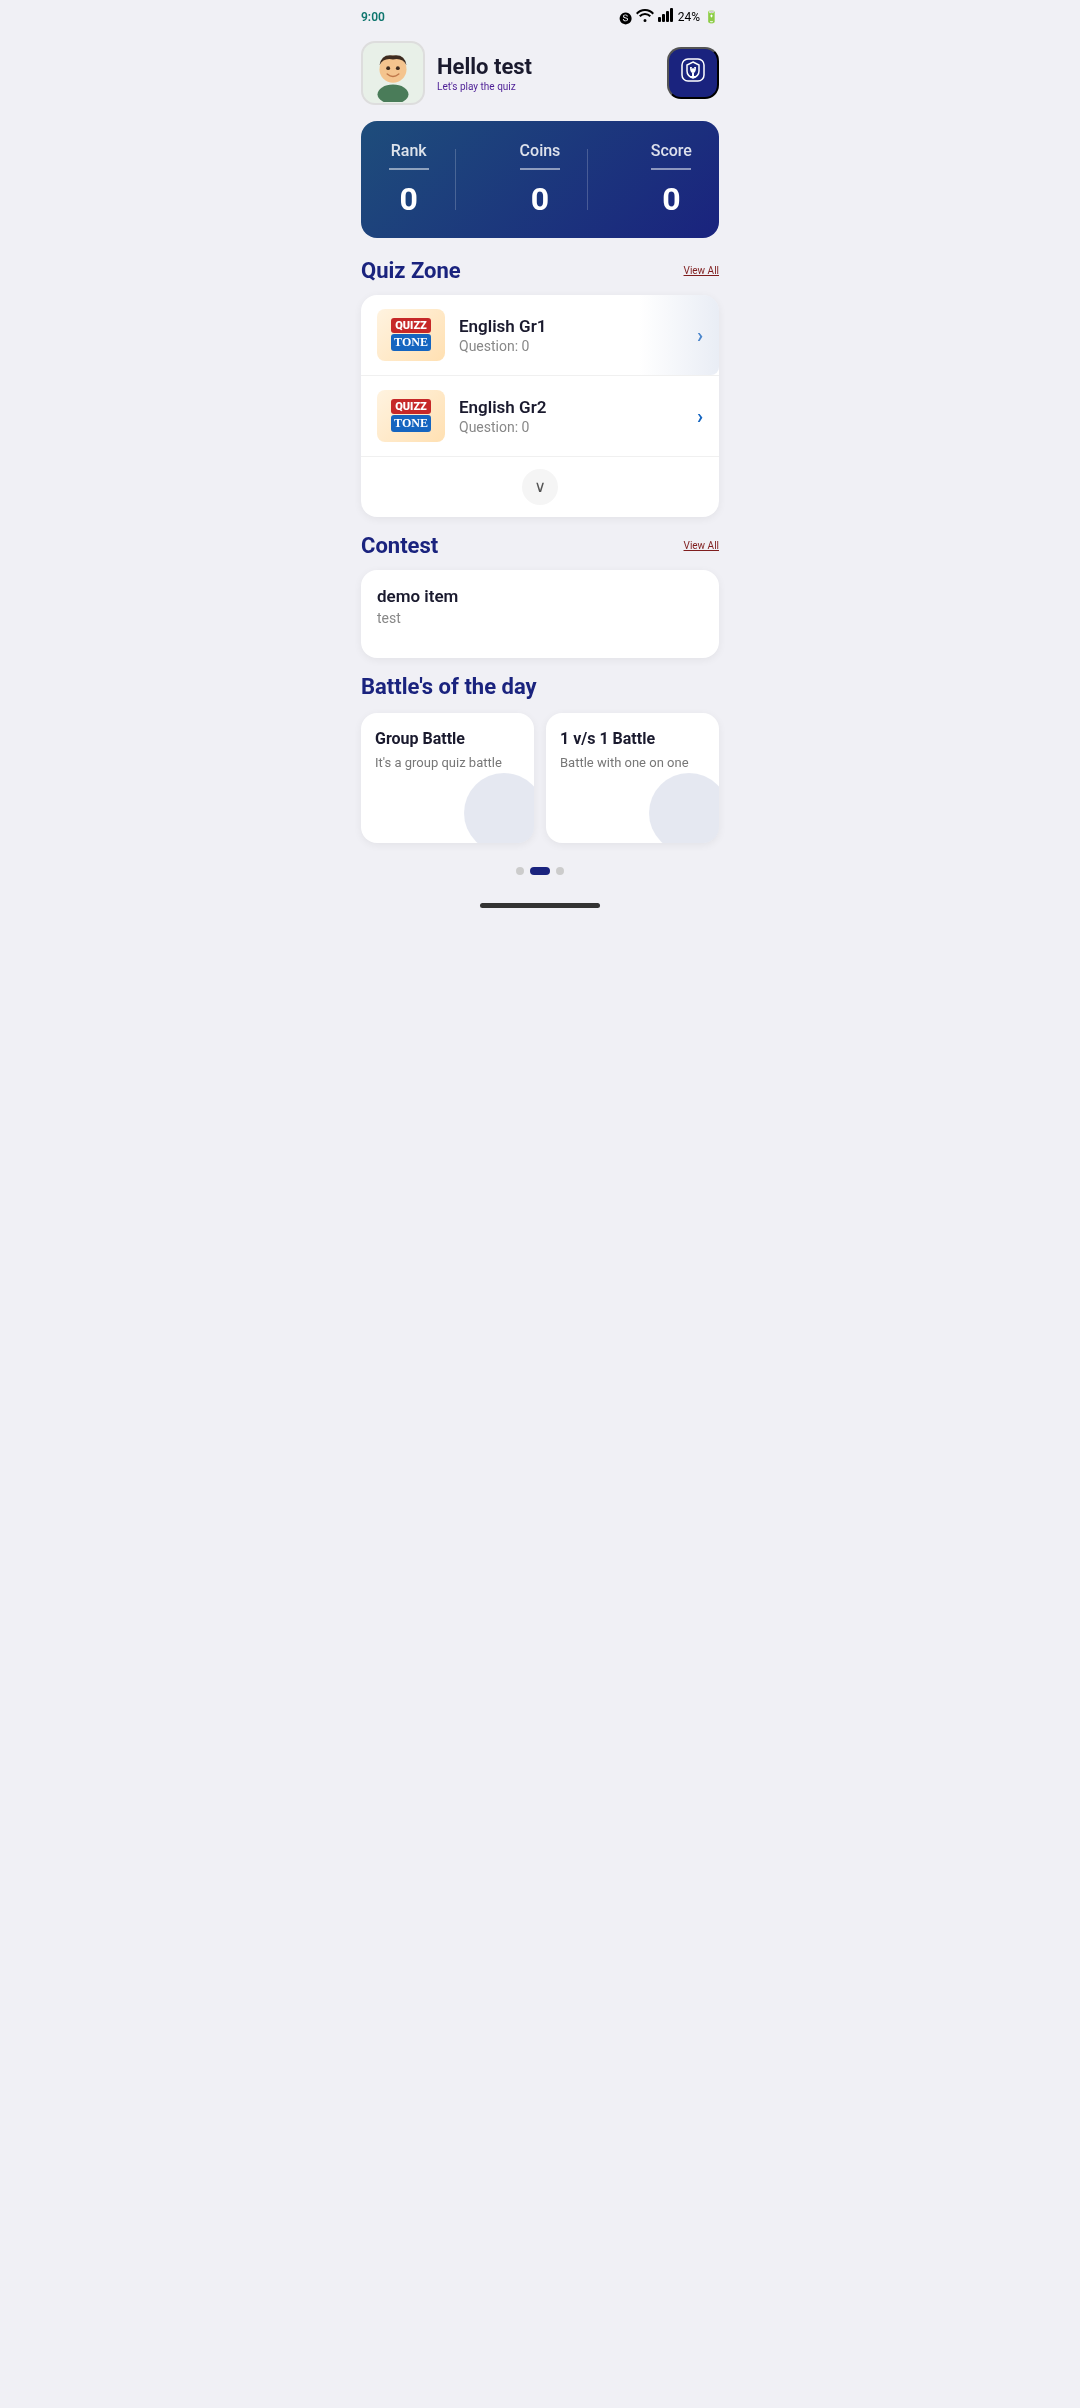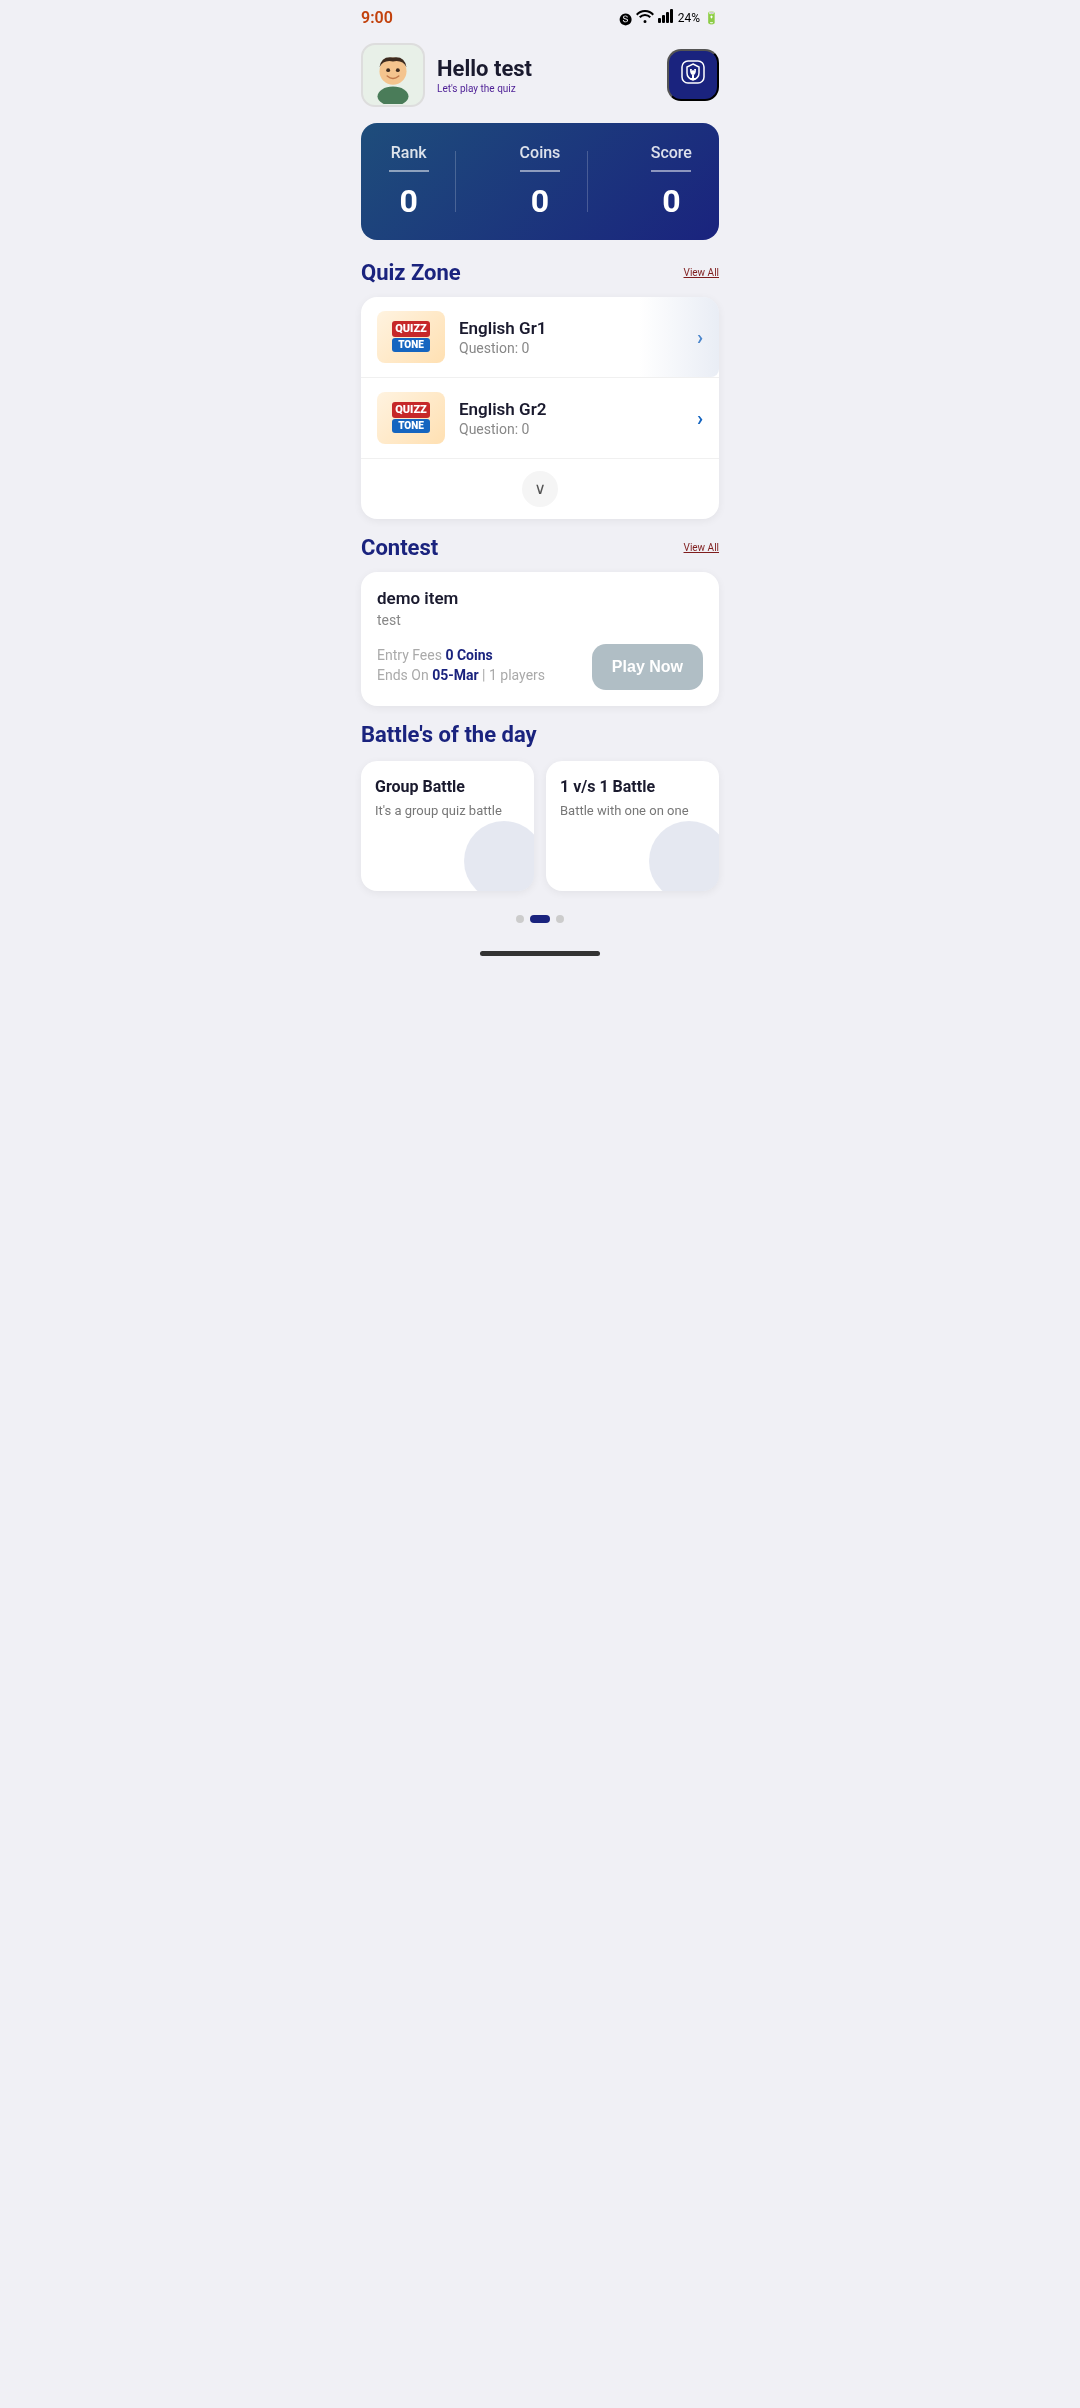--- a/index.html
+++ b/index.html
@@ -14,23 +14,23 @@
 
     
     .status-bar {
       display: flex;
       justify-content: space-between;
       align-items: center;
       padding: 8px 16px 4px;
       background: #f0f0f5;
     }
     .status-time {
-      font-size: 16px;
+      font-size: 12px;
       font-weight: 600;
-      color: #c2410c;
+      color: #0f766e;
     }
     .status-icons {
       display: flex;
       align-items: center;
       gap: 4px;
       font-size: 12px;
       color: #000;
     }
 
     
@@ -193,23 +193,24 @@
       padding: 1px 3px;
       border-radius: 3px;
       font-size: 11px;
       display: block;
     }
     .quizz-logo .tone-text {
       background: #1565c0;
       color: #fff;
       padding: 1px 3px;
       border-radius: 3px;
-      font-size: 10px;
+      font-size: 12px;
       display: block;
       margin-top: 1px;
+      font-family: Liberation Serif, serif;
     }
     .quiz-info {
       flex: 1;
     }
     .quiz-name {
       font-size: 17px;
       font-weight: 600;
       color: #1a1a2e;
     }
     .quiz-questions {
@@ -504,35 +505,20 @@
 </div>
 
 <div class="section">
   <div class="section-header">
     <span class="section-title">Contest</span>
     <span class="view-all">View All</span>
   </div>
   <div class="contest-card">
     <div class="contest-title">demo item</div>
     <div class="contest-subtitle">test</div>
-    <div class="contest-footer">
-      <div class="contest-meta">
-        <div class="meta-row">
-          <span>Entry Fees</span>
-          <strong>0 Coins</strong>
-        </div>
-        <div class="meta-row">
-          <span>Ends On</span>
-          <strong> 05-Mar</strong>
-          <span> | </span>
-          <span>1 players</span>
-        </div>
-      </div>
-      <button class="play-now-btn">Play Now</button>
-    </div>
   </div>
 </div>
 
 <div class="battles-section">
   <div class="battles-title">Battle's of the day</div>
   <div class="battles-grid">
     <div class="battle-card">
       <div class="battle-name">Group Battle</div>
       <div class="battle-desc">It's a group quiz battle</div>
       <div class="battle-card-overlay"></div>

